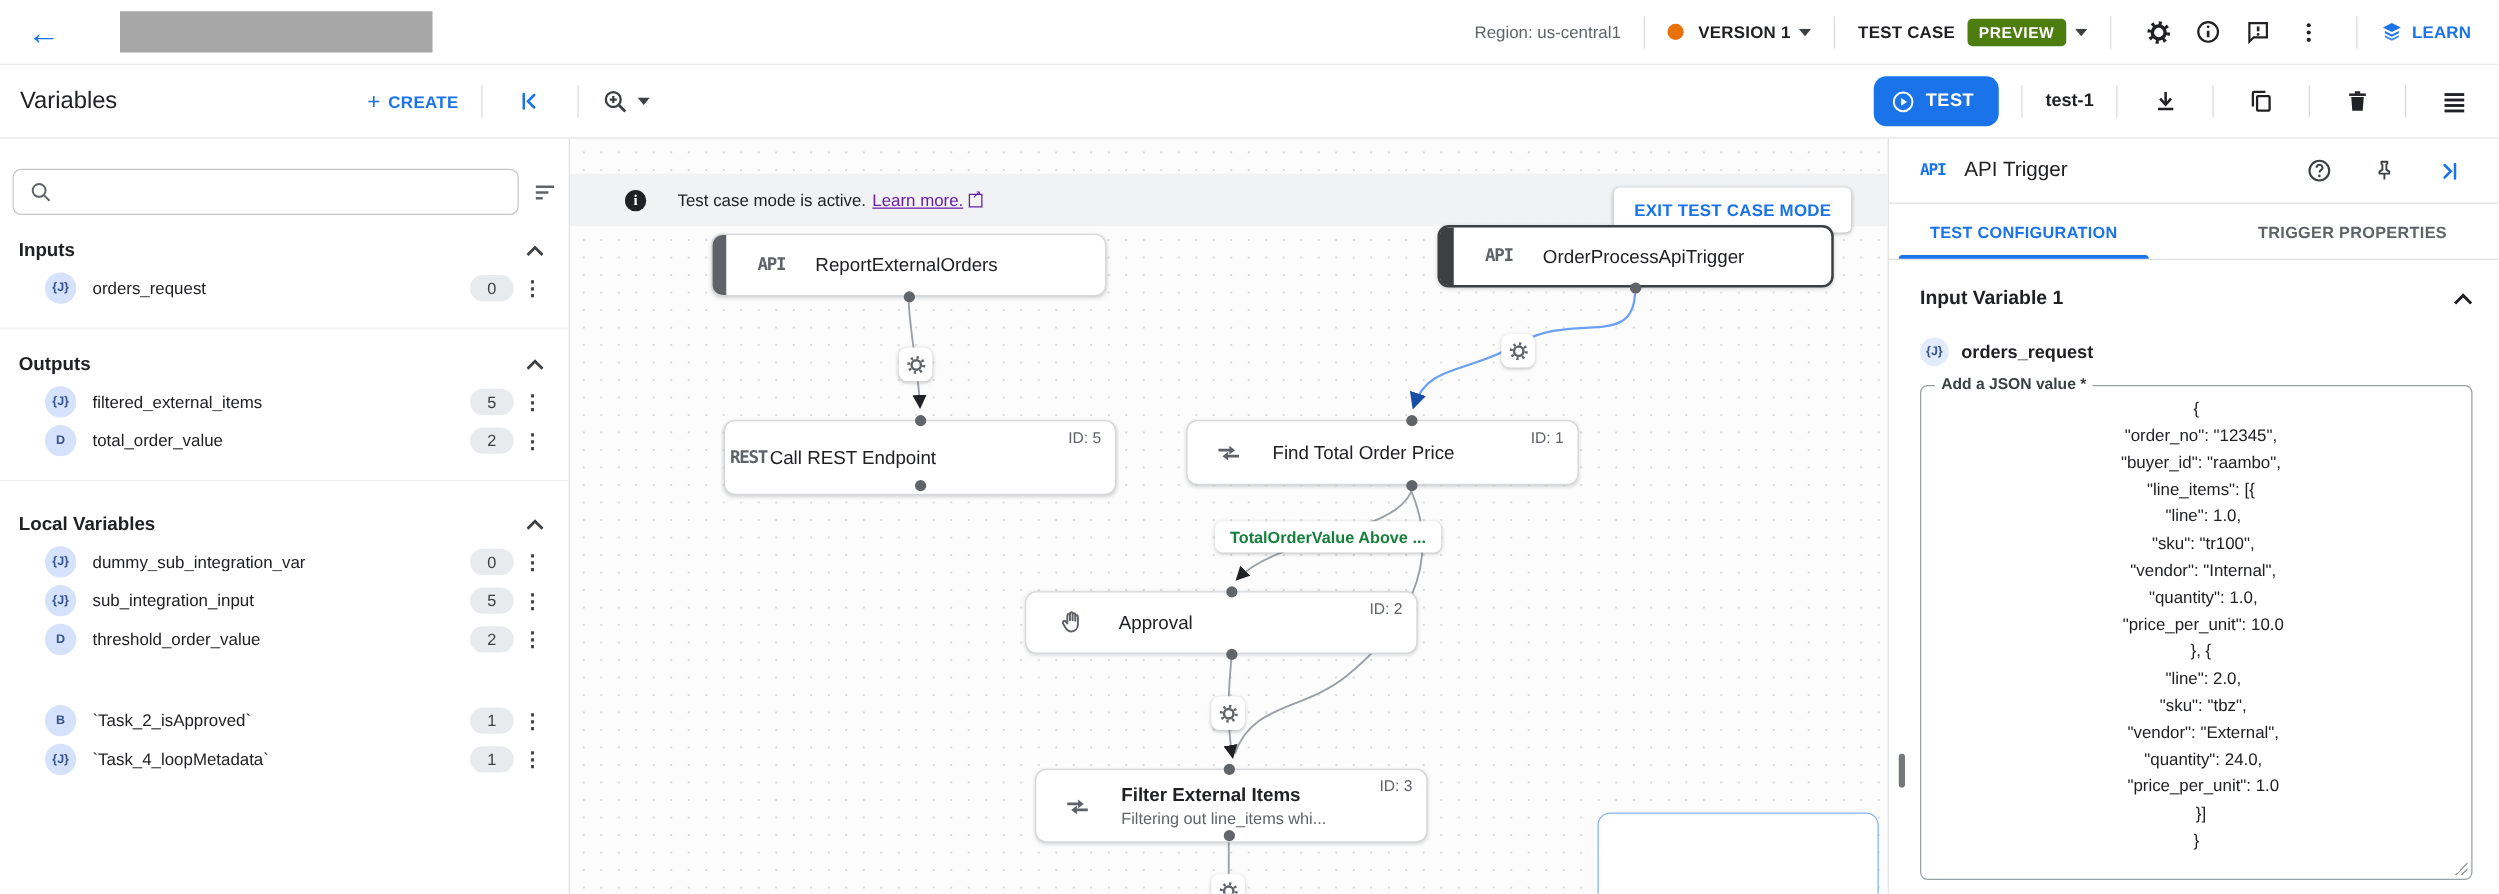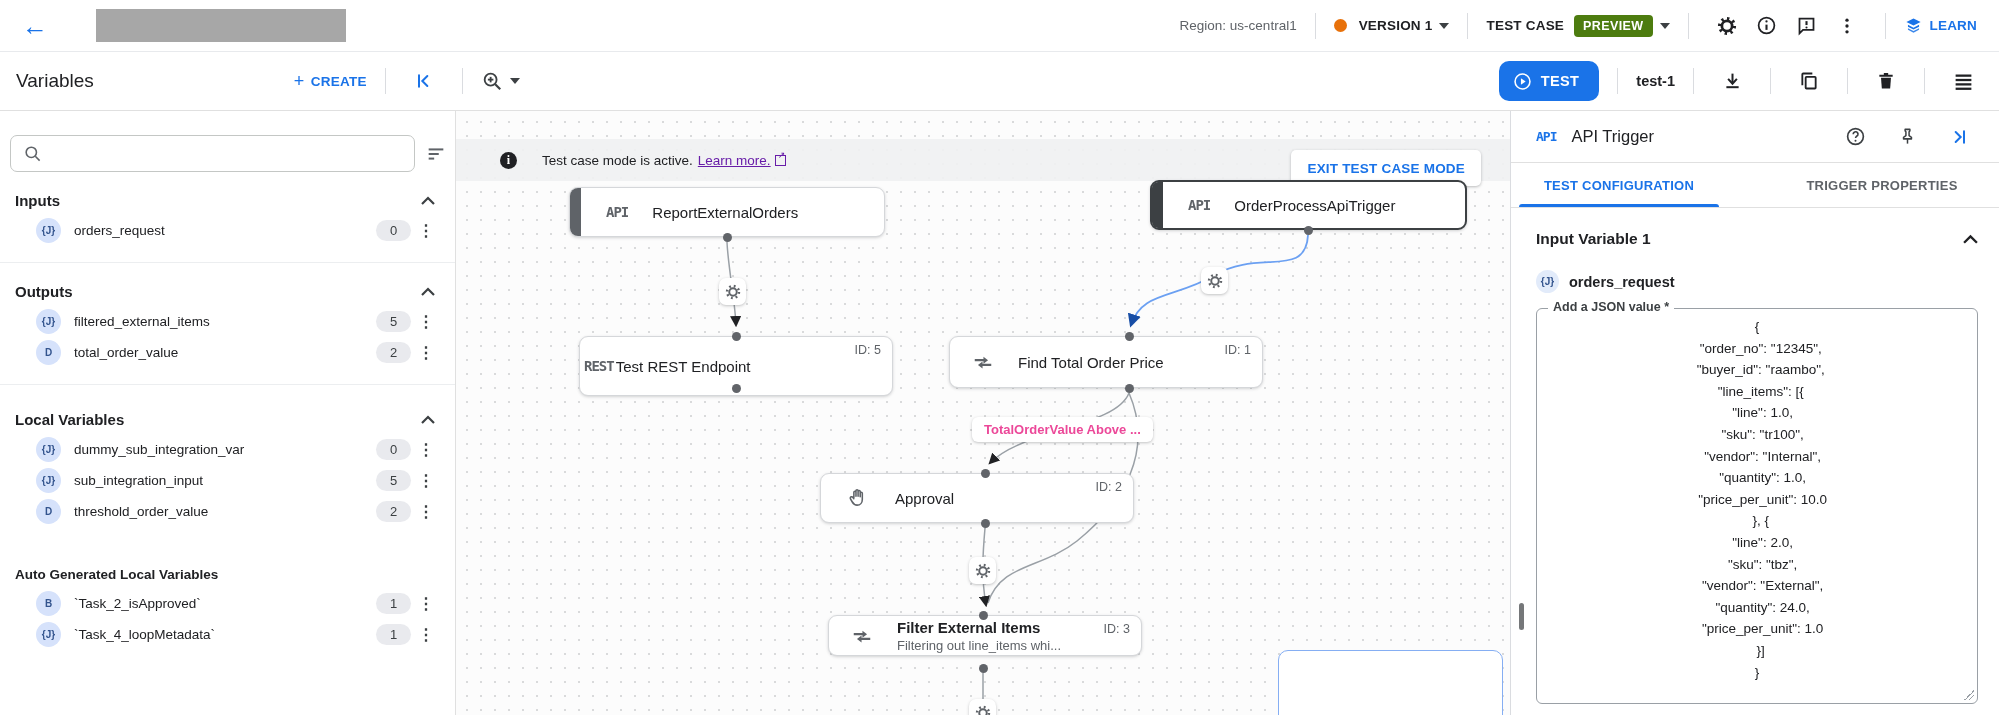--- a/index.html
+++ b/index.html
@@ -68,21 +68,21 @@
   .node { position:absolute; background:#fff; border:1px solid #d5d7da; border-radius:9px; box-shadow:0 1px 3px rgba(60,64,67,.22); display:flex; align-items:center; cursor:pointer; }
   .node .accent { position:absolute; left:0; top:0; bottom:0; width:11px; background:#5f6368; border-radius:8px 0 0 8px; }
   .node.selected { border:2px solid #3c4043; }
   .node.selected .accent { background:#3c4043; border-radius:6px 0 0 6px; }
   .node-type { font-family:"DejaVu Sans Mono", monospace; font-size:14px; font-weight:700; color:#5f6368; letter-spacing:-1px; }
   .node-title { font-size:15px; color:#202124; }
   .node-sub { font-size:13px; color:#5f6368; margin-top:2px; }
   .node-id { position:absolute; top:6px; right:11px; font-size:12.5px; color:#5f6368; }
   .dot { position:absolute; width:9px; height:9px; border-radius:50%; background:#616469; }
   .gear-chip { position:absolute; width:27px; height:27px; background:#fff; border-radius:7px; box-shadow:0 1px 3px rgba(60,64,67,.3); display:flex; align-items:center; justify-content:center; cursor:pointer; }
-  .edge-label { position:absolute; background:#fff; border-radius:6px; box-shadow:0 1px 3px rgba(60,64,67,.3); padding:5px 12px; font-size:13px; font-weight:600; color:#ec4899; white-space:nowrap; }
+  .edge-label { position:absolute; background:#fff; border-radius:6px; box-shadow:0 1px 3px rgba(60,64,67,.3); padding:5px 12px; font-size:13px; font-weight:600; color:#15803d; white-space:nowrap; }
   .ghost-box { position:absolute; width:225px; height:90px; background:#fff; border:1.5px solid #85aef3; border-radius:10px; }
   svg.edges { position:absolute; inset:0; width:100%; height:100%; }
   .map-ic { flex:none; }
 
   
   .panel { width:489px; flex:none; border-left:1px solid #dadce0; background:#fff; display:flex; flex-direction:column; }
   .panel-hd { height:52px; flex:none; display:flex; align-items:center; border-bottom:1px solid #e0e0e0; padding:0 20px 0 25px; }
   .panel-chip { font-family:"DejaVu Sans Mono", monospace; font-size:13px; font-weight:700; color:#1a73e8; letter-spacing:-1px; }
   .panel-title { font-size:16.5px; color:#202124; margin-left:15px; flex:1; }
   .panel-hd-icons { display:flex; align-items:center; gap:12px; }
@@ -309,23 +309,20 @@
         </div>
         <div class="var-row">
           <span class="type-badge">D</span>
           <span class="var-name">threshold_order_value</span>
           <span class="count-pill">2</span>
           <span class="kebab">⋮</span>
         </div>
       </div>
 
       <div class="var-group" style="padding-top:18px;">
-        <div class="group-hd small">
-          <span class="lbl">Auto Generated Local Variables</span>
-        </div>
         <div class="var-row">
           <span class="type-badge">B</span>
           <span class="var-name">`Task_2_isApproved`</span>
           <span class="count-pill">1</span>
           <span class="kebab">⋮</span>
         </div>
         <div class="var-row">
           <span class="type-badge">{J}</span>
           <span class="var-name">`Task_4_loopMetadata`</span>
           <span class="count-pill">1</span>
@@ -368,21 +365,21 @@
       </div>
 
       <div class="node selected" style="left:694px; top:69px; width:317px; height:50px; padding-left:36px; gap:24px;">
         <span class="accent"></span>
         <span class="node-type">API</span>
         <span class="node-title">OrderProcessApiTrigger</span>
       </div>
 
       <div class="node" style="left:123px; top:225px; width:314px; height:60px; padding-left:4px; gap:2px;">
         <span class="node-type">REST</span>
-        <span class="node-title">Test REST Endpoint</span>
+        <span class="node-title">Call REST Endpoint</span>
         <span class="node-id">ID: 5</span>
       </div>
 
       <div class="node" style="left:493px; top:225px; width:314px; height:52px; padding-left:22px; gap:24px;">
         <svg class="map-ic" width="22" height="22" viewBox="0 0 24 24" fill="#5f6368">
             <path d="M3 8.8h9.5v-2.6l5 3.8-5 3.8v-2.6H3z"></path>
             <path d="M21 15.2h-9.5v-2.6l-5 3.8 5 3.8v-2.6H21z" transform="translate(0,-1.2)"></path>
           </svg>
         <span class="node-title">Find Total Order Price</span>
         <span class="node-id">ID: 1</span>
@@ -391,21 +388,21 @@
       <div class="edge-label" style="left:516px; top:306px;">TotalOrderValue Above ...</div>
 
       <div class="node" style="left:364px; top:362px; width:314px; height:50px; padding-left:26px; gap:26px;">
         <svg width="22" height="22" viewBox="0 0 24 24" fill="none" stroke="#5f6368" stroke-width="1.7" stroke-linecap="round" stroke-linejoin="round">
             <path d="M7.5 11.5V5.8a1.15 1.15 0 012.3 0V10m0-4.8V4.2a1.15 1.15 0 012.3 0V10m0-5a1.15 1.15 0 012.3 0v5.5m0-3.6a1.15 1.15 0 012.3 0v6.6c0 3.6-2.3 6.3-5.7 6.3-2.7 0-4-1.3-5.4-3.7l-1.8-3.2c-.5-.9-.1-1.9.8-2.2.7-.25 1.4 0 1.9.7l1 1.4"></path>
           </svg>
         <span class="node-title">Approval</span>
         <span class="node-id">ID: 2</span>
       </div>
 
-      <div class="node" style="left:372px; top:504px; width:314px; height:41px; padding-left:22px; gap:24px;">
+      <div class="node" style="left:372px; top:504px; width:314px; height:59px; padding-left:22px; gap:24px;">
         <svg class="map-ic" width="22" height="22" viewBox="0 0 24 24" fill="#5f6368">
             <path d="M3 8.8h9.5v-2.6l5 3.8-5 3.8v-2.6H3z"></path>
             <path d="M21 15.2h-9.5v-2.6l-5 3.8 5 3.8v-2.6H21z" transform="translate(0,-1.2)"></path>
           </svg>
         <span>
           <div class="node-title" style="font-weight:600;">Filter External Items</div>
           <div class="node-sub">Filtering out line_items whi...</div>
         </span>
         <span class="node-id">ID: 3</span>
       </div>

